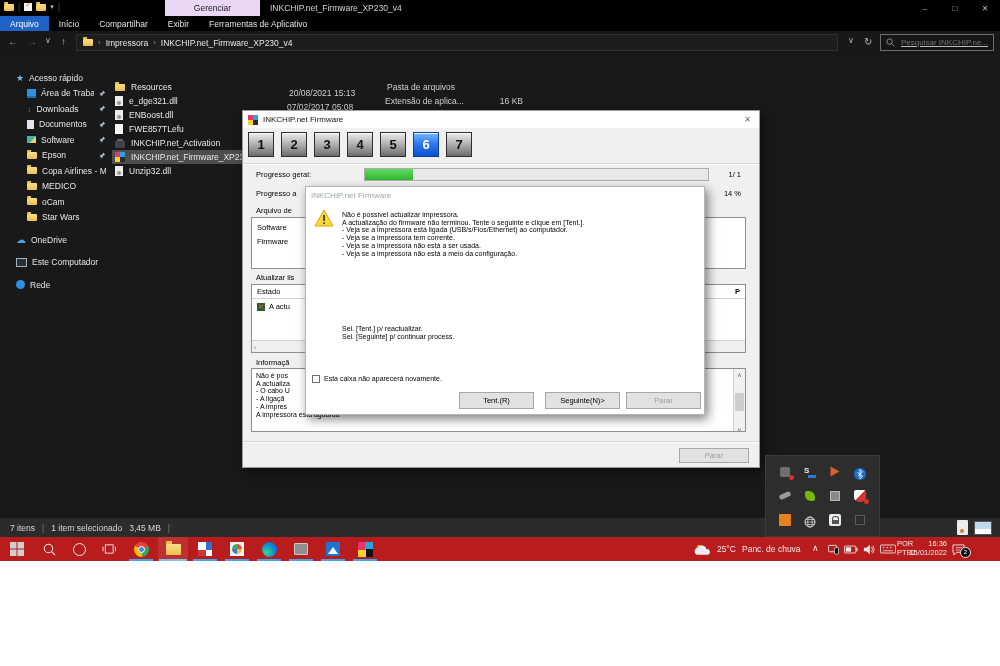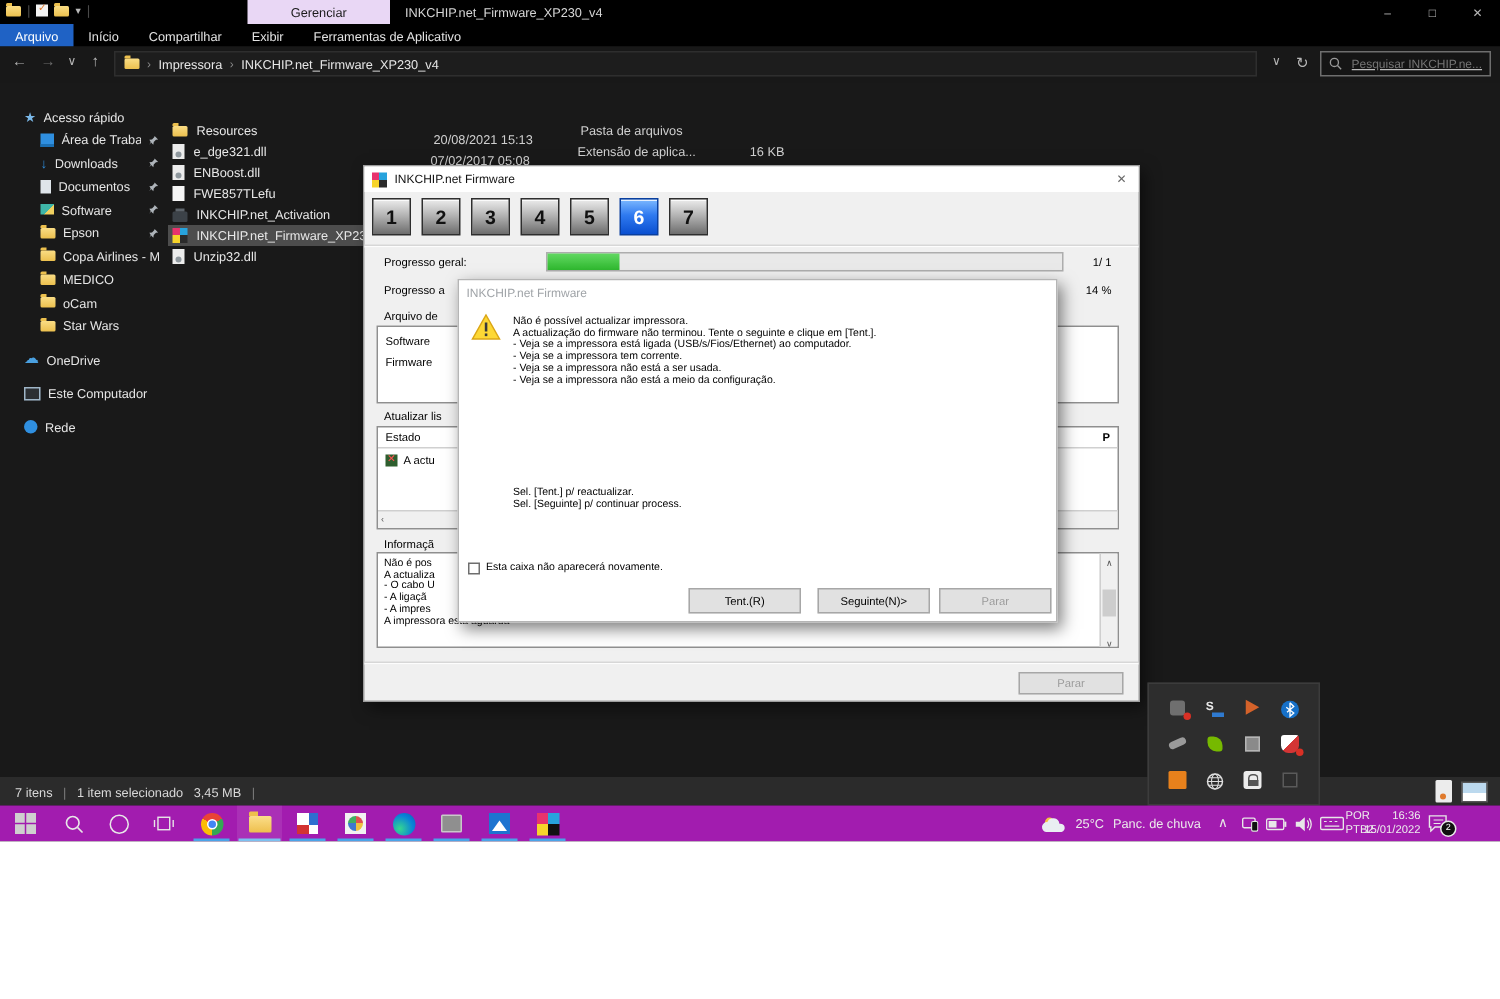--- a/index.html
+++ b/index.html
@@ -89,21 +89,21 @@
   .vthumb{width:9px;height:18px;background:#cdcdcd;}
   .icerr{width:8px;height:8px;background:#2e5e2e;color:#ff5252;font-size:7px;line-height:8px;text-align:center;flex:none;}
   .cb{width:8px;height:8px;background:#fff;border:1px solid #6e6e6e;box-sizing:border-box;}
 
   
   #flyout{position:absolute;left:765px;top:455px;width:115px;height:82px;background:#2d2d2d;border:1px solid #3c3c3c;box-sizing:border-box;display:grid;grid-template-columns:repeat(4,1fr);align-items:center;justify-items:center;padding:4px 6px;}
   .tf{position:relative;width:12px;height:12px;}
   .bdg{position:absolute;right:-3px;bottom:-2px;width:5px;height:5px;background:#d93025;border-radius:50%;}
 
   
-  #taskbar{position:absolute;left:0;top:537px;width:1000px;height:24px;background:#a21caf;color:#e8e8e8;}
+  #taskbar{position:absolute;left:0;top:537px;width:1000px;height:24px;background:#b91c1c;color:#e8e8e8;}
   .tb-slot{position:absolute;top:0;width:30px;height:24px;display:flex;align-items:center;justify-content:center;}
   .tb-slot .ul{position:absolute;bottom:0;left:3px;right:3px;height:2px;background:#4aa3e8;}
   .tb-slot.active{background:rgba(255,255,255,.09);}
   .tb-slot.active .ul{left:1px;right:1px;background:#7cc0f0;}
   .tray-txt{font-size:8.5px;color:#ececec;white-space:nowrap;}
   .clk{font-size:7.5px;line-height:8.5px;text-align:right;color:#ececec;}
   .lang{font-size:7.5px;line-height:8.5px;color:#ececec;}
   .chrome{width:15px;height:15px;border-radius:50%;background:conic-gradient(from -60deg,#ea4335 0 120deg,#34a853 120deg 240deg,#fbbc05 240deg 360deg);position:relative;}
   .chrome::after{content:"";position:absolute;left:4px;top:4px;width:7px;height:7px;border-radius:50%;background:#4285f4;border:1.5px solid #fff;box-sizing:border-box;}
   .edge{width:15px;height:15px;border-radius:50%;background:radial-gradient(circle at 30% 70%,#35d890,#0882d8 60%,#0a5fb4);}

